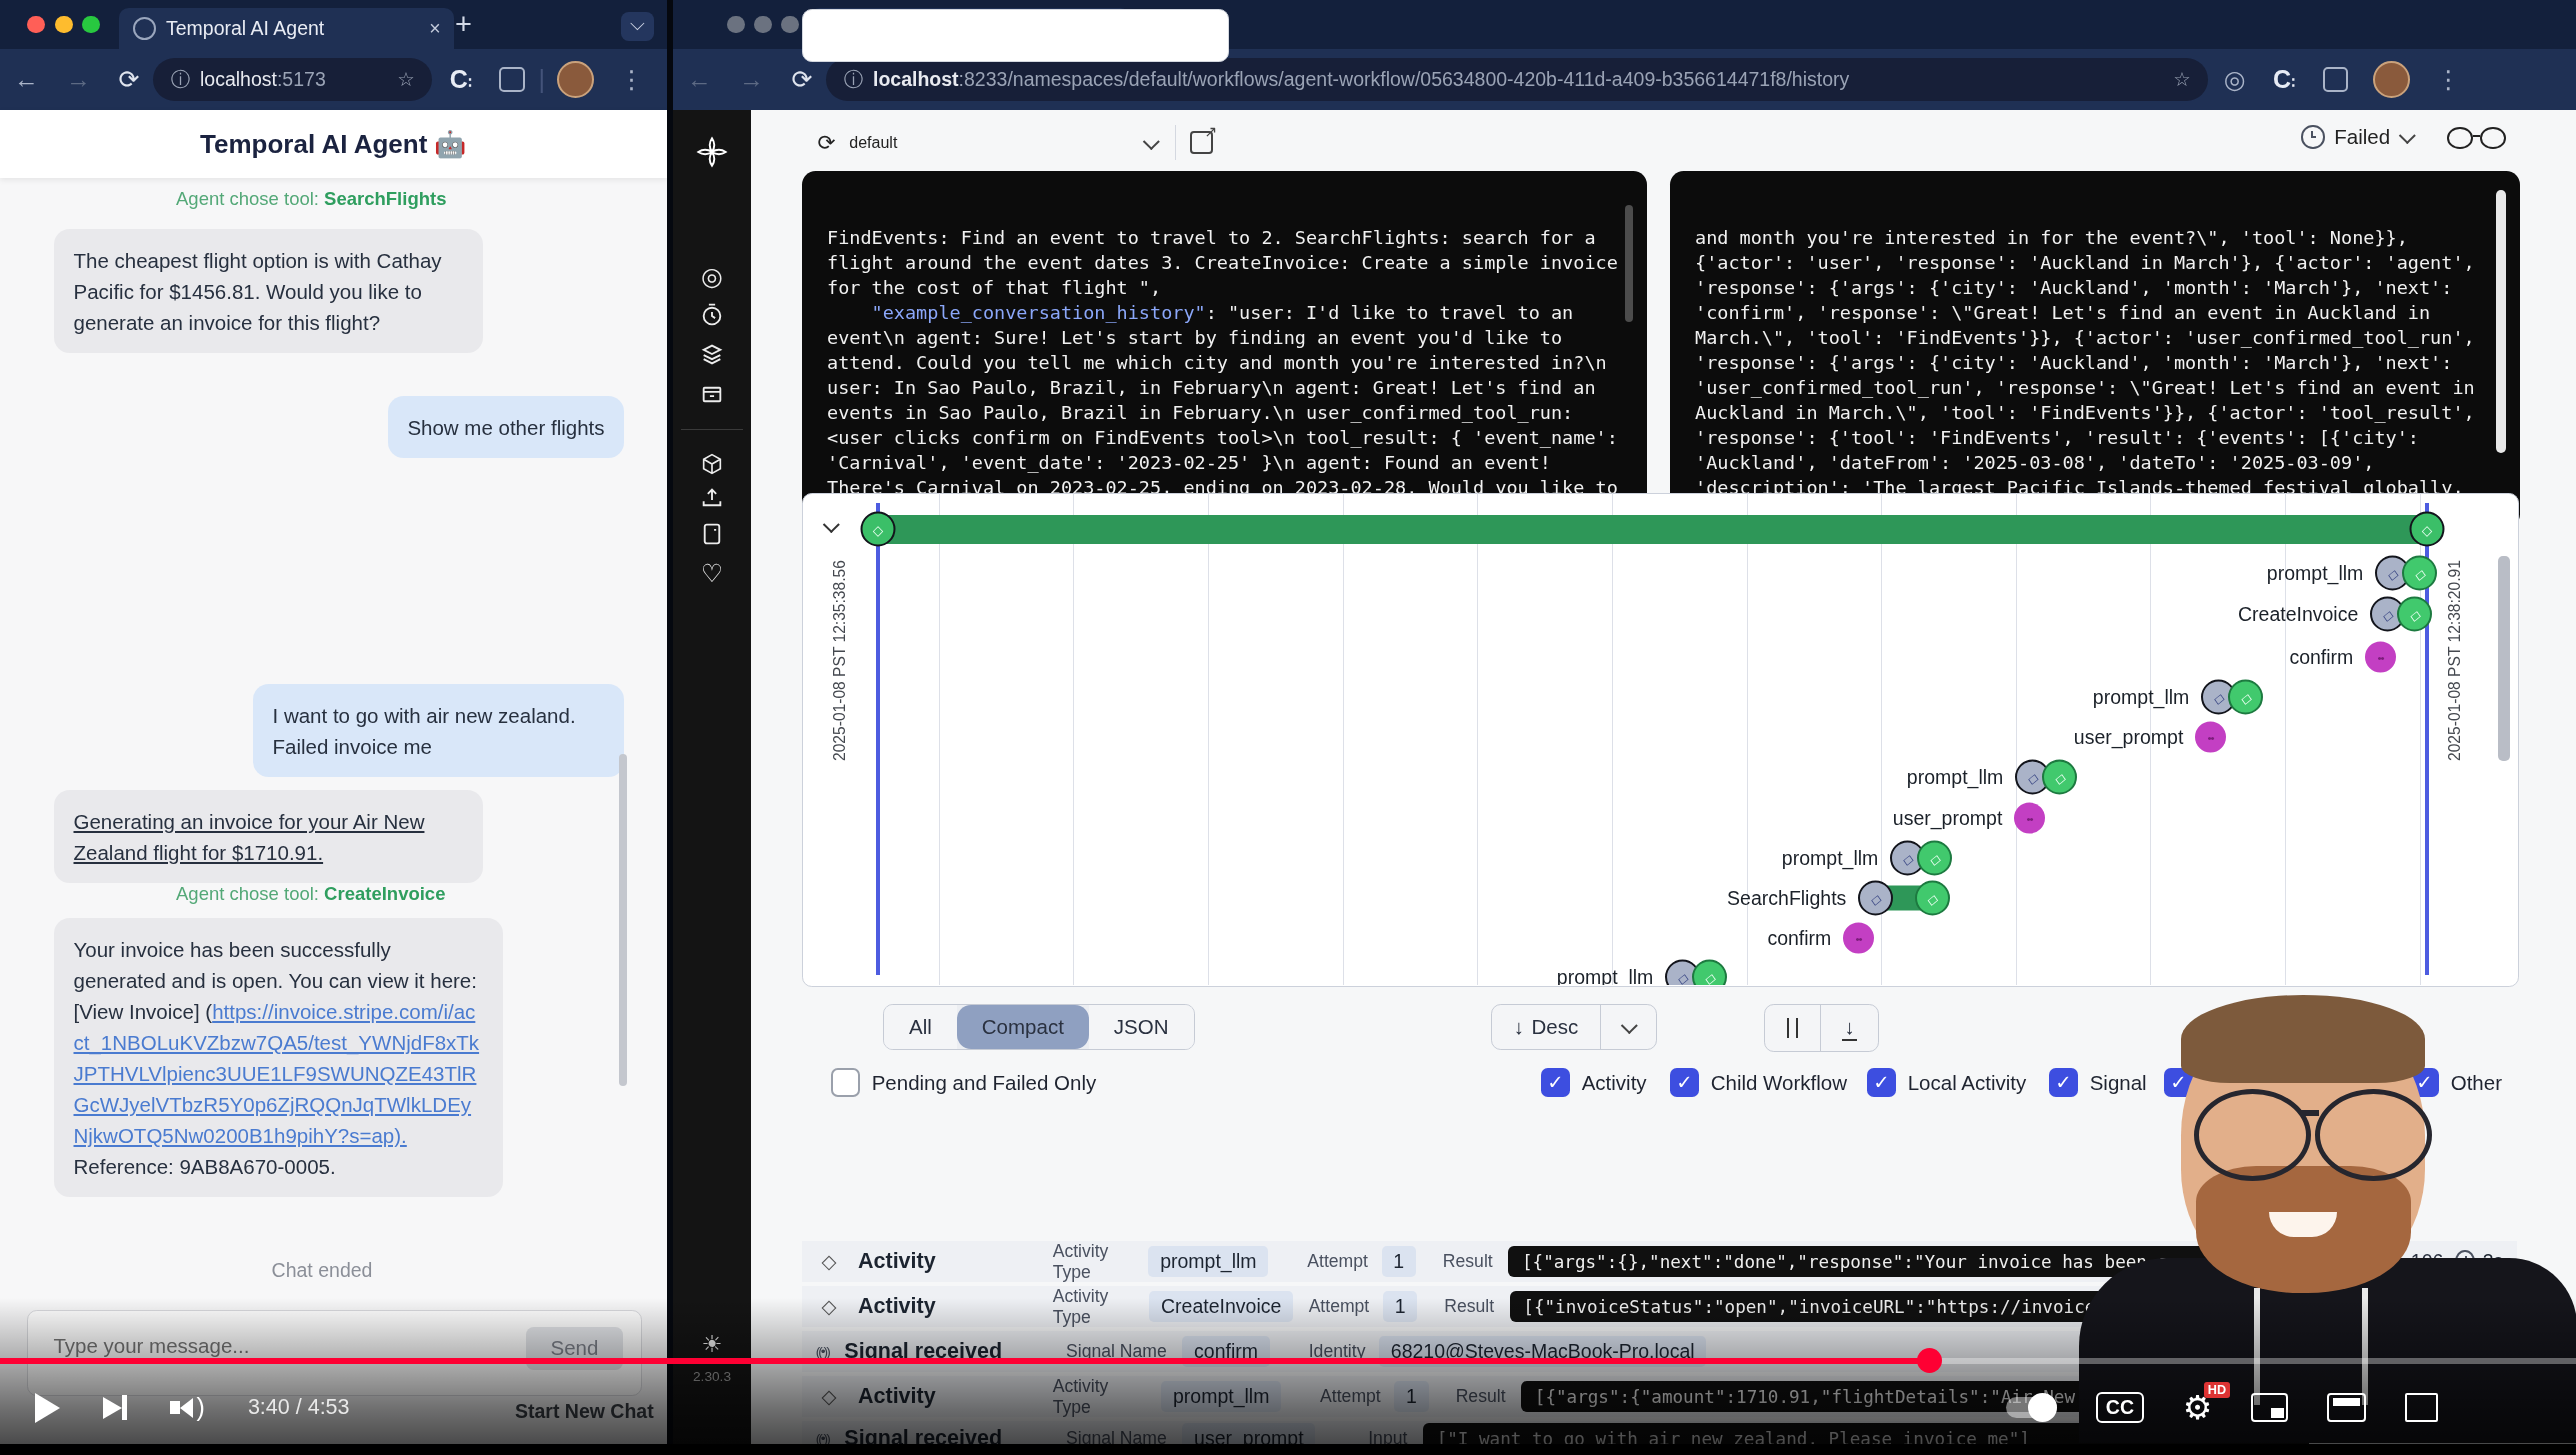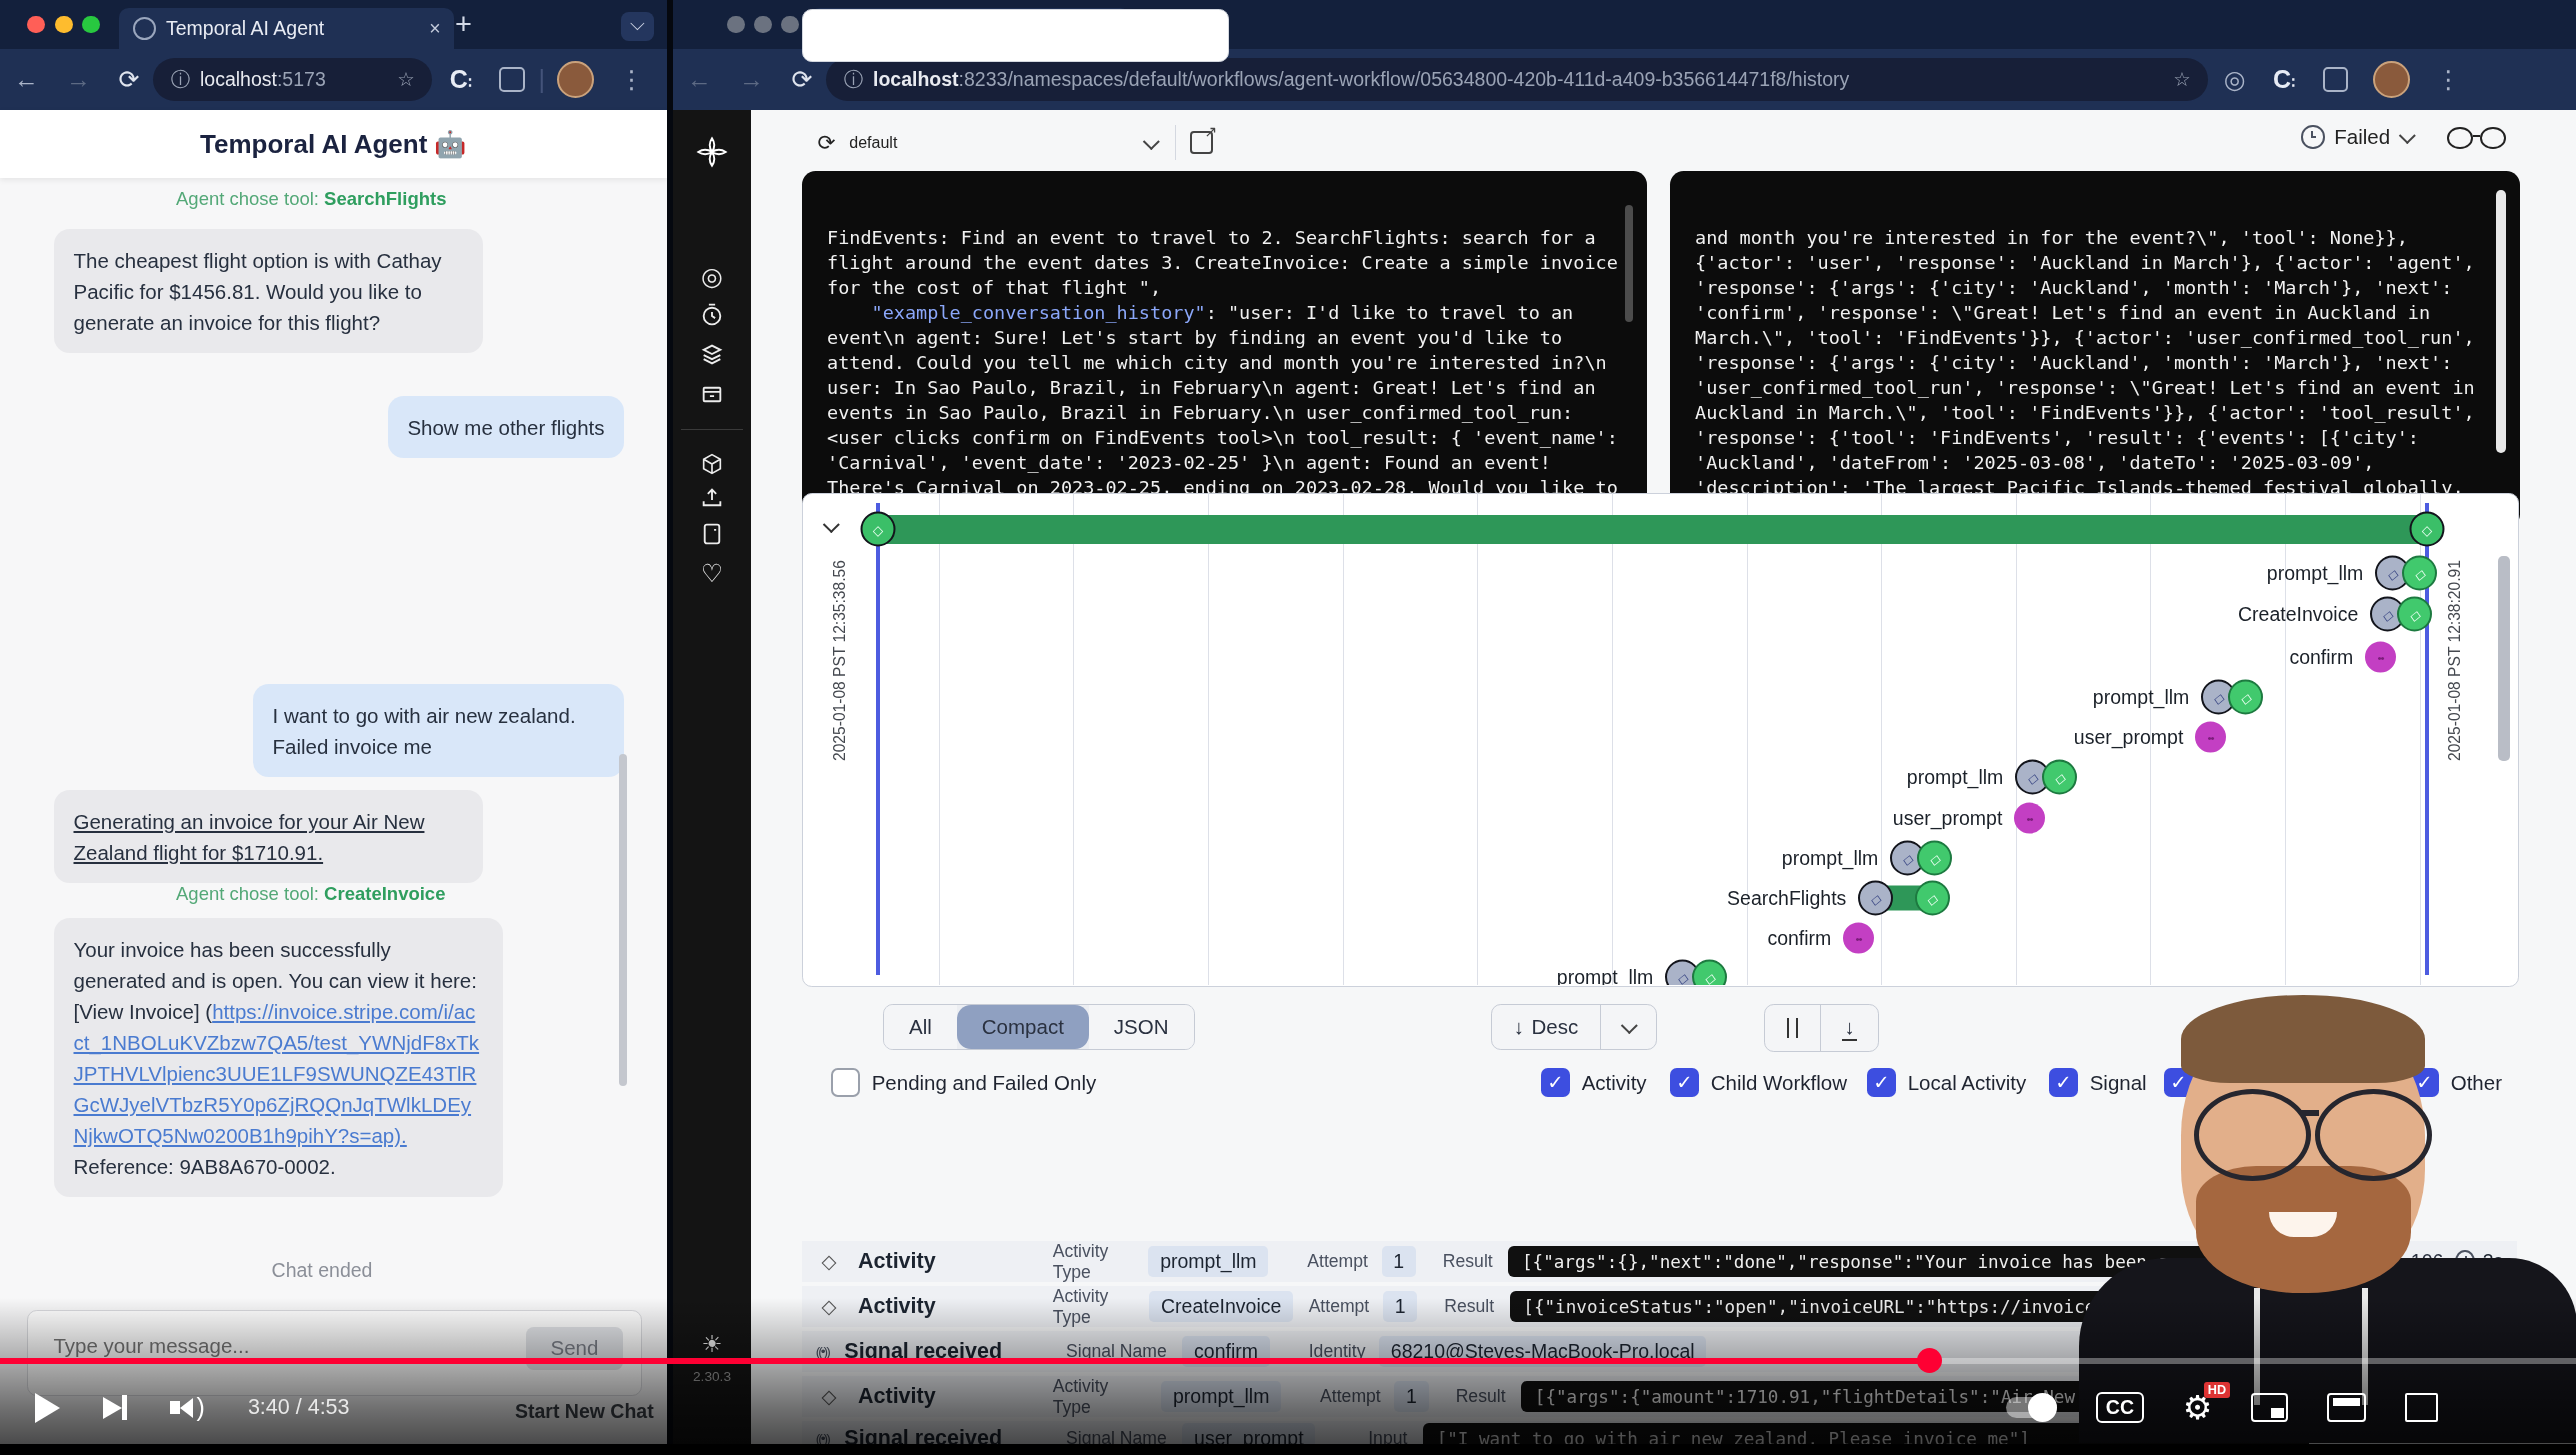--- a/index.html
+++ b/index.html
@@ -122,21 +122,21 @@
       <div class="bubble agent" style="left:54px;top:119px;width:390px;">The cheapest flight option is with Cathay Pacific for $1456.81. Would you like to generate an invoice for this flight?</div>
       <div class="bubble user" style="right:43px;top:286px;white-space:nowrap;">Show me other flights</div>
       <div class="bubble user" style="right:43px;top:574px;width:332px;">I want to go with air new zealand. Failed invoice me</div>
       <div class="bubble agent" style="left:54px;top:680px;width:390px;text-decoration:underline;">Generating an invoice for your Air New Zealand flight for $1710.91.</div>
 
       <div class="cap" style="left:176px;top:773px;">
         <span>Agent chose tool: </span><b>CreateInvoice</b>
       </div>
 
       <div class="bubble agent" style="left:54px;top:808px;width:410px;">
-        <span>Your invoice has been successfully generated and is open. You can view it here: [View Invoice] (</span><span class="linktxt">https://invoice.stripe.com/i/acct_1NBOLuKVZbzw7QA5/test_YWNjdF8xTkJPTHVLVlpienc3UUE1LF9SWUNQZE43TlRGcWJyelVTbzR5Y0p6ZjRQQnJqTWlkLDEyNjkwOTQ5Nw0200B1h9pihY?s=ap).</span><span> Reference: 9AB8A670-0002.</span>
+        <span>Your invoice has been successfully generated and is open. You can view it here: [View Invoice] (</span><span class="linktxt">https://invoice.stripe.com/i/acct_1NBOLuKVZbzw7QA5/test_YWNjdF8xTkJPTHVLVlpienc3UUE1LF9SWUNQZE43TlRGcWJyelVTbzR5Y0p6ZjRQQnJqTWlkLDEyNjkwOTQ5Nw0200B1h9pihY?s=ap).</span><span> Reference: 9AB8A670-0005.</span>
       </div>
 
       <div class="abs" style="left:0;top:1149px;width:644px;text-align:center;color:#8b8f98;font-size:19.5px;">Chat ended</div>
 
       <div class="abs scroll" style="left:619px;top:644px;width:7.8px;height:332px;"></div>
 
       <div class="abs" style="left:27px;top:1200px;width:613px;height:84px;background:#fff;border:1px solid #d9dade;border-radius:9.8px;">
         <input style="position: absolute; left: 23.4px; top: 21.5px; width: 410px; border: none; outline: none; font-size: 20.5px; color: rgb(182, 184, 191); font-family: &quot;Liberation Sans&quot;, sans-serif; background: transparent;" placeholder="Type your message...">
         <button style="position:absolute;right:17.6px;top:15.6px;padding:9.8px 25px;background:#e3e5e9;color:#7a7e87;border:none;border-radius:7.8px;font-size:20.5px;font-family:'Liberation Sans',sans-serif;">Send</button>
       </div>

